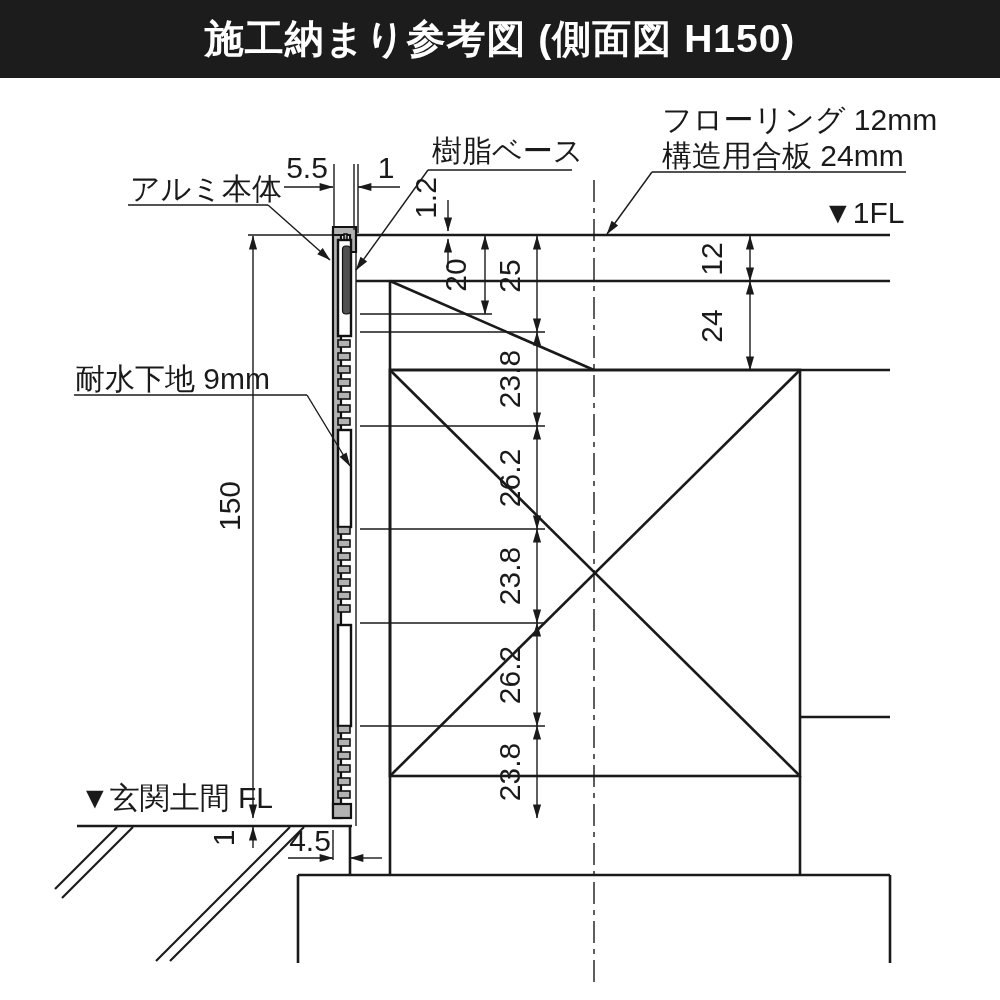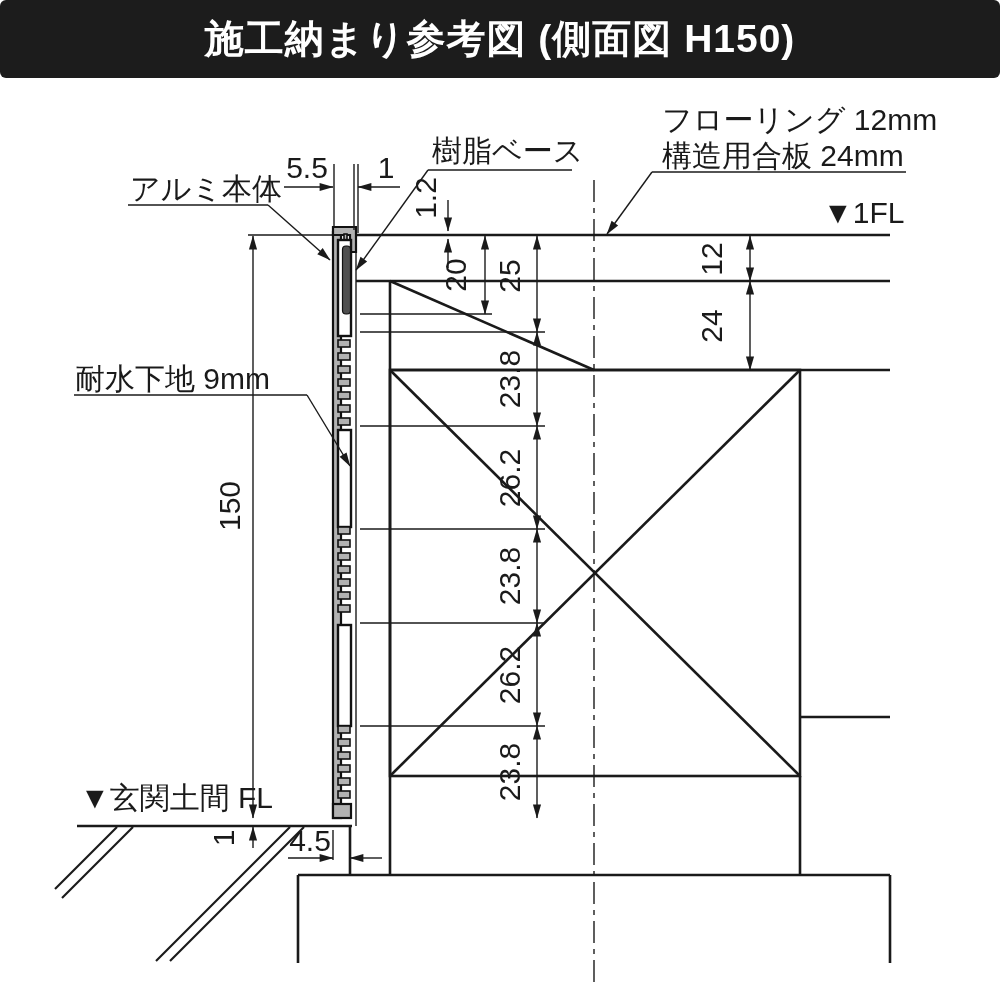--- a/index.html
+++ b/index.html
@@ -1,21 +1,21 @@
 <!DOCTYPE html>
 <html><head>
 <meta charset="utf-8">
 <style>
   html,body{margin:0;padding:0;background:#ffffff;}
   body{width:1000px;height:1000px;position:relative;font-family:"Liberation Sans","DejaVu Sans",sans-serif;}
   #stage{position:absolute;top:0;left:0;width:1000px;height:1000px;}
   .titlebar{
     position:absolute;top:0;left:0;width:1000px;height:78px;
     background:#1c1c1c;color:#ffffff;display:flex;align-items:center;justify-content:center;
-    font-size:39px;font-weight:bold;letter-spacing:1px;z-index:2;border-radius:6px;
+    font-size:39px;font-weight:bold;letter-spacing:1px;z-index:2;
   }
   svg{position:absolute;top:0;left:0;z-index:1;}
   svg text{fill:#1a1a1a;font-family:"Liberation Sans","DejaVu Sans",sans-serif;}
   .lbl{font-size:30px;}
   .dim{font-size:30px;}
   .thick{stroke:#1a1a1a;stroke-width:2.6;fill:none;}
   .med{stroke:#1a1a1a;stroke-width:2.2;fill:none;}
   .thin{stroke:#1a1a1a;stroke-width:1.4;fill:none;}
   .alu{fill:#b2b2b2;stroke:#111111;stroke-width:1.6;}
   .alu2{fill:#b2b2b2;stroke:#111111;stroke-width:2.2;}

